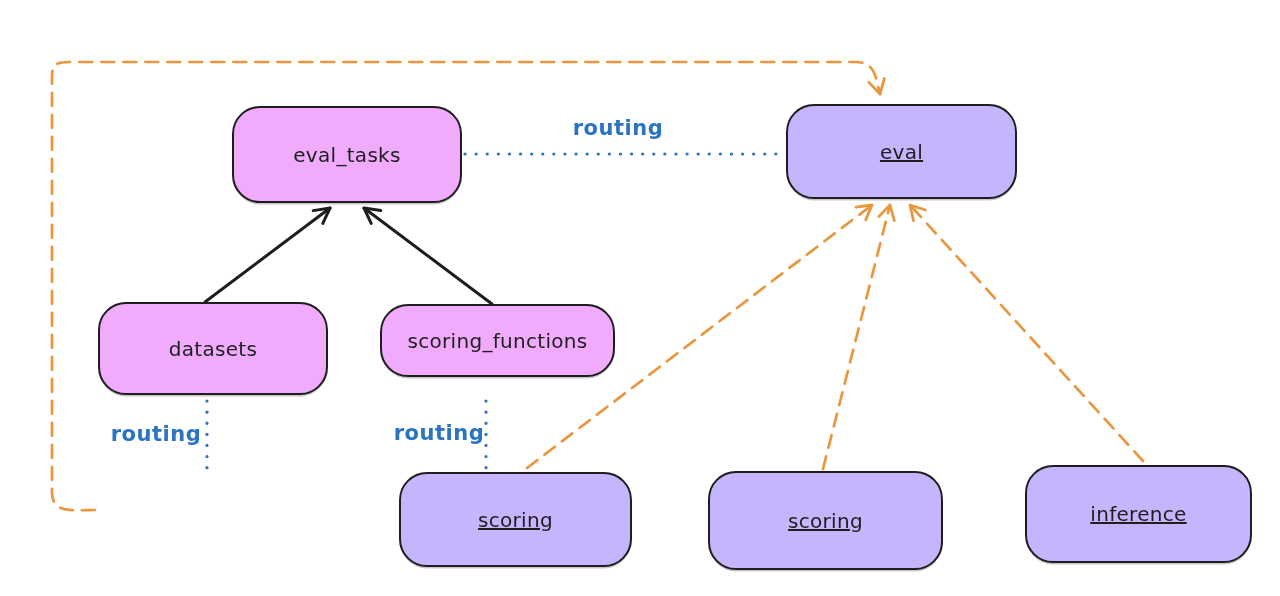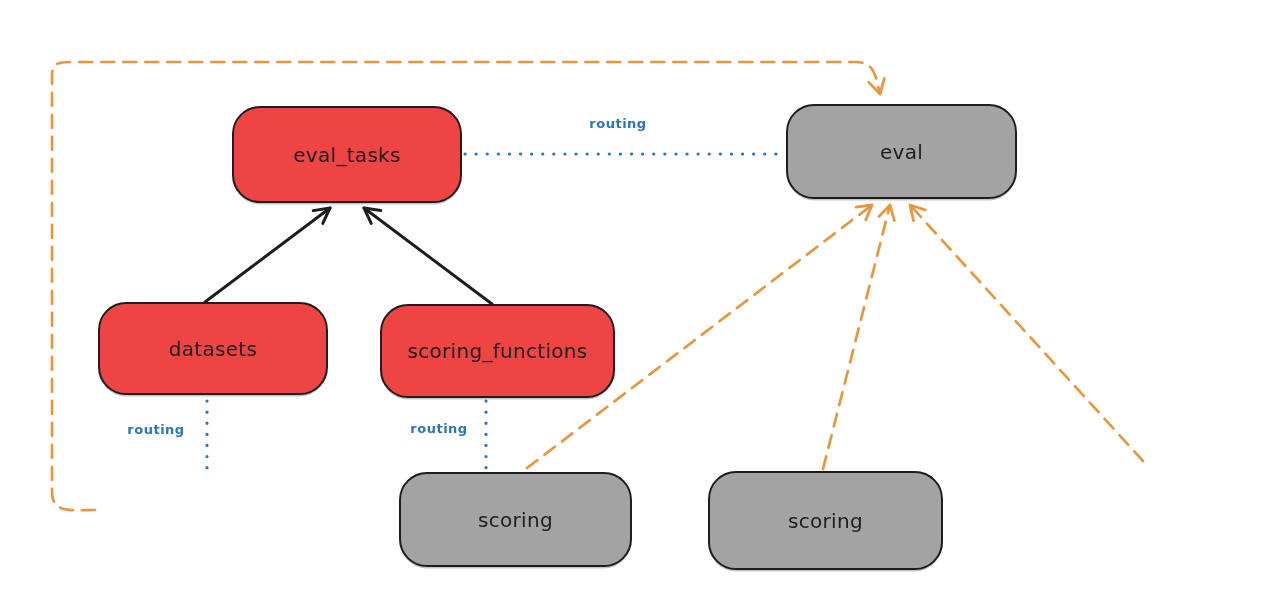--- a/index.html
+++ b/index.html
@@ -27,38 +27,38 @@
     border: 2.6px solid #1e1e1e;
     border-radius: 28px;
     display: flex;
     align-items: center;
     justify-content: center;
     color: #1e1e1e;
     font-size: 20px;
     letter-spacing: 0.3px;
     box-shadow: 0 2.5px 0 -1px rgba(90,90,90,0.35);
   }
-  .node-blue  { background: #ef4444; }
-  .node-green { background: #a3a3a3; }
+  .node-blue  { background: #f0abfc; }
+  .node-green { background: #c4b5fd; text-decoration: underline; }
 
   #n-eval-tasks        { left:232px;  top:106px; width:230px; height:97px; }
   #n-eval              { left:786px;  top:104px; width:231px; height:95px; }
   #n-datasets          { left:98px;   top:302px; width:230px; height:93px; }
-  #n-scoring-functions { left:380px;  top:304px; width:235px; height:94px; }
+  #n-scoring-functions { left:380px;  top:304px; width:235px; height:73px; }
   #n-datasetio         { left:95px;   top:477px; width:235px; height:91px; }
   #n-scoring           { left:386px;  top:472px; width:233px; height:95px;margin-left:13px; }
   #n-agents            { left:708px;  top:471px; width:235px; height:99px; }
   #n-inference         { left:1025px; top:465px; width:227px; height:98px; }
 
   .edge-label {
     position: absolute;
     width: 120px;
     text-align: center;
     color: #2b74c0;
-    font-size: 13px;
+    font-size: 21px;
     font-weight: bold;
     letter-spacing: 0.5px;
   }
   #lbl-routing-top  { left:558px; top:116px; }
   #lbl-routing-left { left:96px;  top:422px; }
   #lbl-routing-mid  { left:379px; top:421px; }
 </style>
 </head>
 <body>
 
@@ -99,18 +99,21 @@
   </div>
   <div class="node node-blue" id="n-scoring-functions">
     <span>scoring_functions</span>
   </div>
   <div class="node node-green" id="n-scoring">
     <span>scoring</span>
   </div>
   <div class="node node-green" id="n-agents">
     <span>scoring</span>
   </div>
+  <div class="node node-green" id="n-inference">
+    <span>inference</span>
+  </div>
 
   <div class="edge-label" id="lbl-routing-top">routing</div>
   <div class="edge-label" id="lbl-routing-left">routing</div>
   <div class="edge-label" id="lbl-routing-mid">routing</div>
 
 </div>
 
 </body></html>

